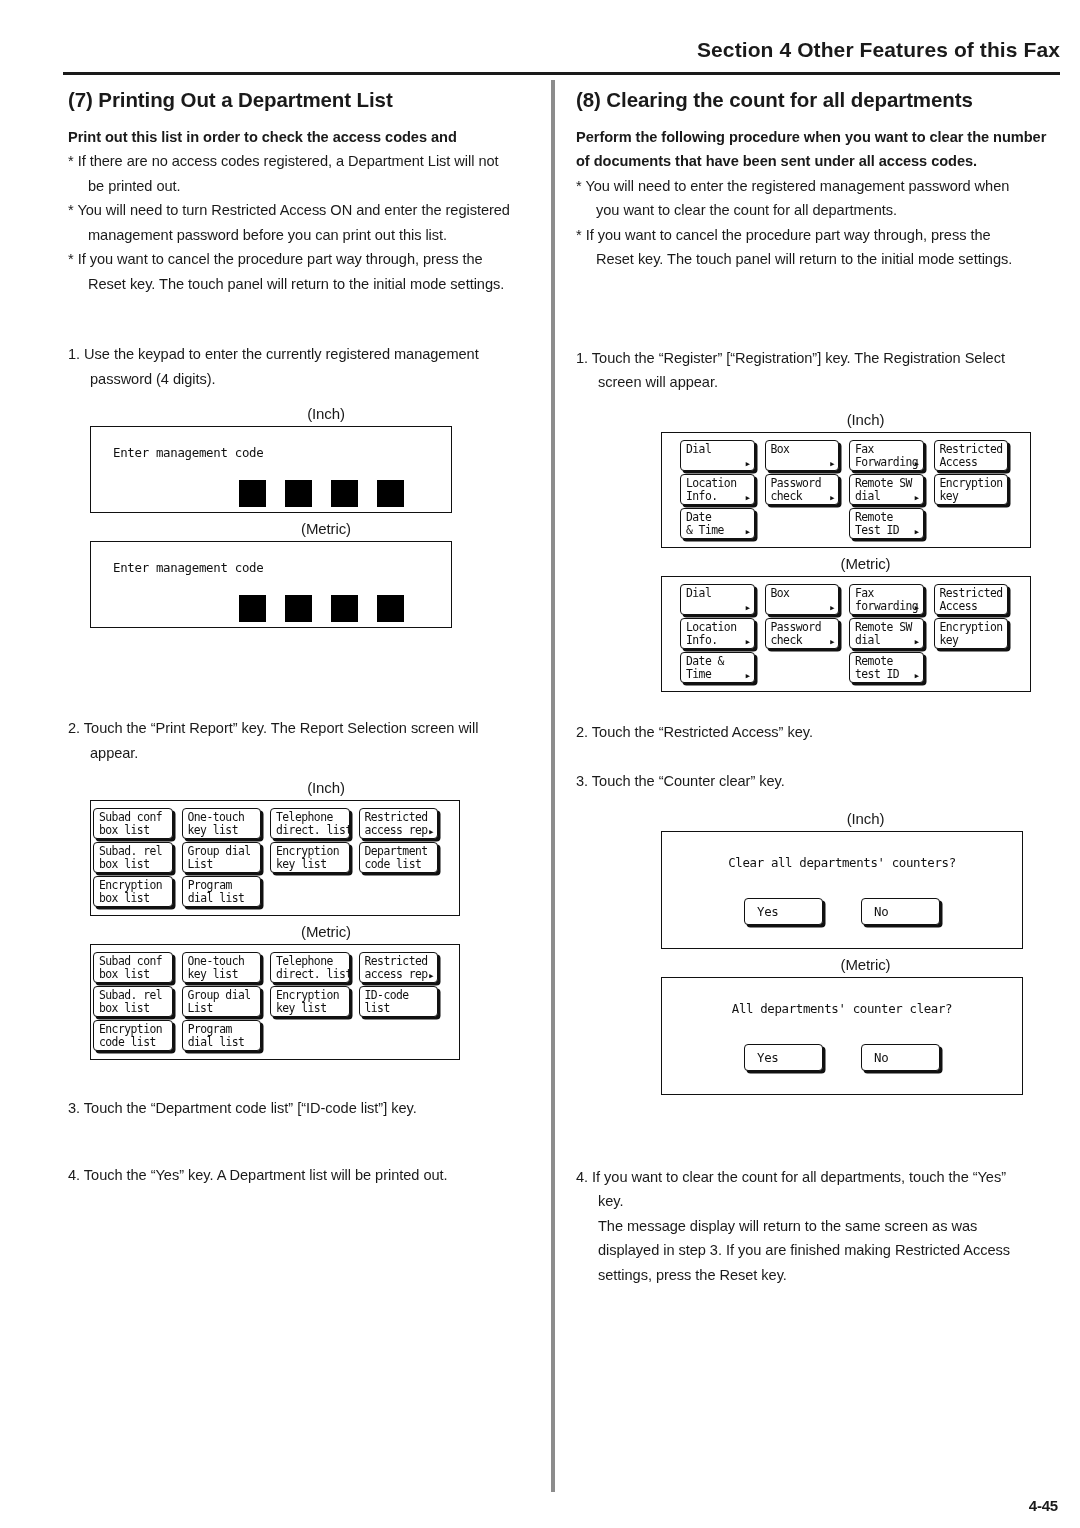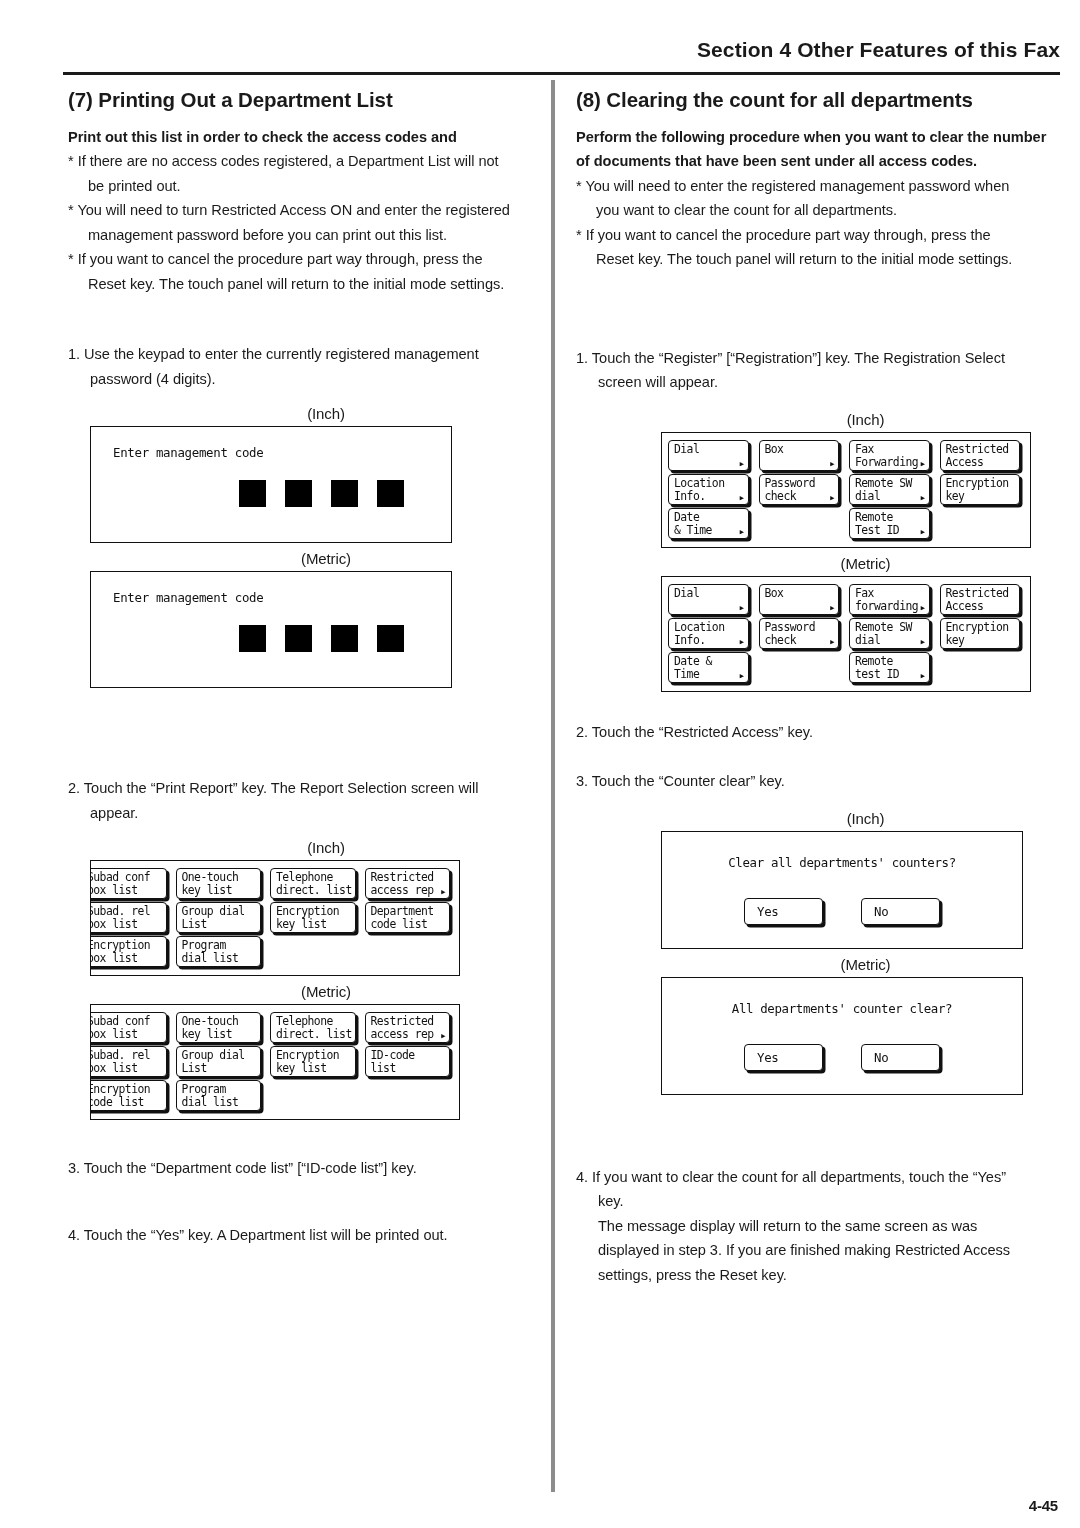--- a/index.html
+++ b/index.html
@@ -134,21 +134,21 @@
     left: 2px; right: -2px;
     top: 2px; bottom: -2px;
     border-right: 2px solid #8a8a8a;
     border-bottom: 2px solid #8a8a8a;
     pointer-events: none;
   }
 
   
   .lcd-pwd {
     width: 362px;
-    height: 117px;
+    height: 87px;
   }
   .lcd-pwd .prompt {
     position: absolute;
     left: 22px;
     top: 18px;
     font-family: "DejaVu Sans Mono", monospace;
     font-size: 12.4px;
     letter-spacing: -0.3px;
     color: #111;
     white-space: nowrap;
@@ -167,21 +167,21 @@
   }
 
   
   .lcd-grid {
     width: 370px;
     padding: 4px 0 5px 0;
   }
   .lcd-grid .grid-rows { }
   .grid-row {
     display: flex;
-    margin: 3px 0;
+    margin: 3px 12px;
     height: 31px;
   }
   .lcd-key {
     position: relative;
     box-sizing: border-box;
     border: 1.5px solid #111;
     border-radius: 4px;
     background: #fff;
     box-shadow: 2.5px 2.5px 0 0 #111;
     font-family: "DejaVu Sans Mono", monospace;

